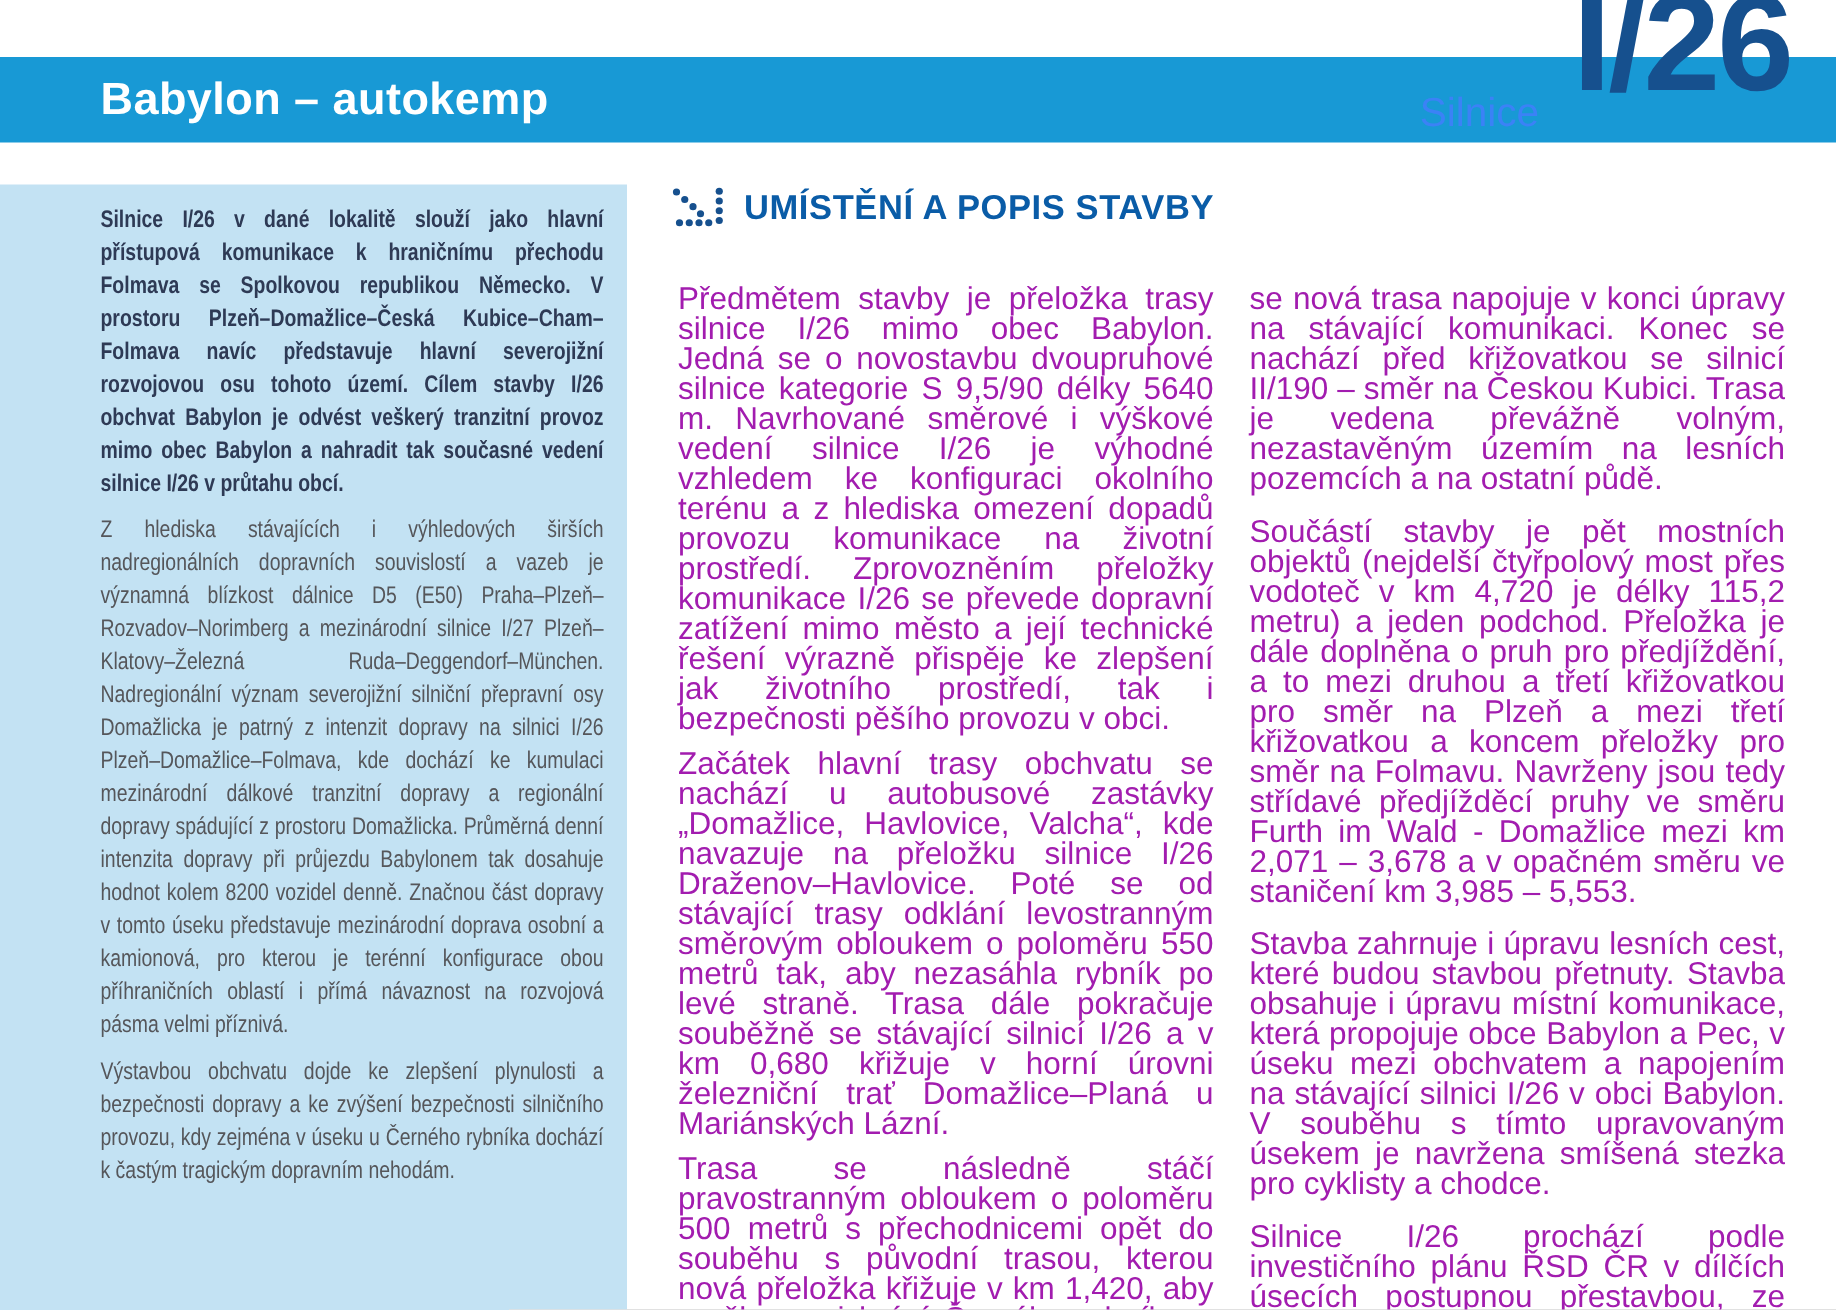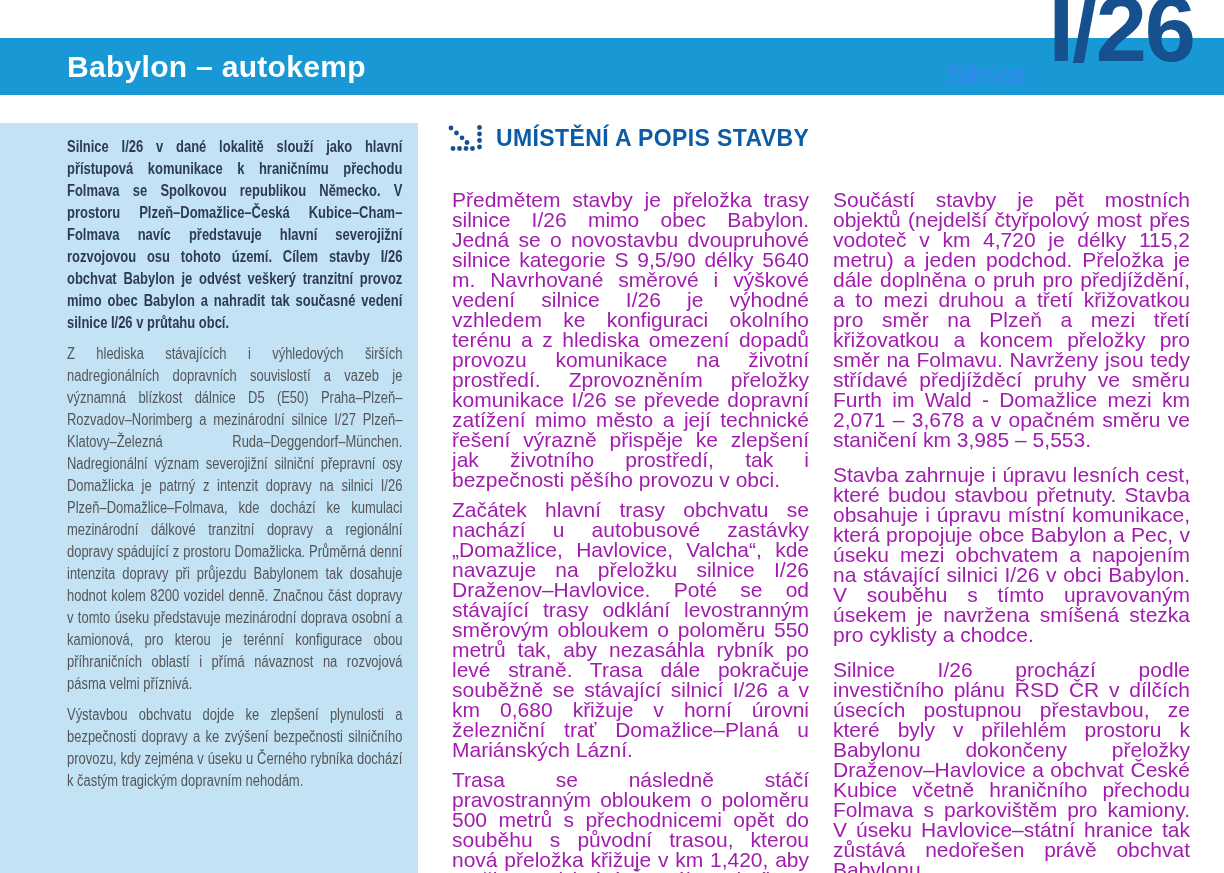--- a/index.html
+++ b/index.html
@@ -158,18 +158,19 @@
     <h2 class="section-title">UMÍSTĚNÍ A POPIS STAVBY</h2>
   </div>
 
   <div class="text-col col-1">
     <p>Předmětem stavby je přeložka trasy silnice I/26 mimo obec Babylon. Jedná se o novostavbu dvoupruhové silnice kategorie S 9,5/90 délky 5640 m. Navrhované směrové i výškové vedení silnice I/26 je výhodné vzhledem ke konfiguraci okolního terénu a z hlediska omezení dopadů provozu komunikace na životní prostředí. Zprovozněním přeložky komunikace I/26 se převede dopravní zatížení mimo město a její technické řešení výrazně přispěje ke zlepšení jak životního prostředí, tak i bezpečnosti pěšího provozu v obci.</p>
     <p>Začátek hlavní trasy obchvatu se nachází u autobusové zastávky „Domažlice, Havlovice, Valcha“, kde navazuje na přeložku silnice I/26 Draženov–Havlovice. Poté se od stávající trasy odklání levostranným směrovým obloukem o poloměru 550 metrů tak, aby nezasáhla rybník po levé straně. Trasa dále pokračuje souběžně se stávající silnicí I/26 a v km 0,680 křižuje v horní úrovni železniční trať Domažlice–Planá u Mariánských Lázní.</p>
     <p>Trasa se následně stáčí pravostranným obloukem o poloměru 500 metrů s přechodnicemi opět do souběhu s původní trasou, kterou nová přeložka křižuje v km 1,420, aby prošla mezi hrází Černého rybníka a přírodní památkou u Šnajberského rybníka. Od km 2,406 se trasa stáčí levostranným obloukem o poloměru 850 metrů k jihu, čímž v patřičné vzdálenosti obchází autokemp u hotelu Bedrníček. Následuje rovný úsek délky 613 metrů s následným pravostranným směrovým obloukem o poloměru 800 metrů s přechodnicemi délky 150 metrů, kterým</p>
   </div>
 
   <div class="text-col col-2">
+    <p>se nová trasa napojuje v konci úpravy na stávající komunikaci. Konec se nachází před křižovatkou se silnicí II/190 – směr na Českou Kubici. Trasa je vedena převážně volným, nezastavěným územím na lesních pozemcích a na ostatní půdě.</p>
     <p>Součástí stavby je pět mostních objektů (nejdelší čtyřpolový most přes vodoteč v km 4,720 je délky 115,2 metru) a jeden podchod. Přeložka je dále doplněna o pruh pro předjíždění, a to mezi druhou a třetí křižovatkou pro směr na Plzeň a mezi třetí křižovatkou a koncem přeložky pro směr na Folmavu. Navrženy jsou tedy střídavé předjížděcí pruhy ve směru Furth im Wald - Domažlice mezi km 2,071 – 3,678 a v opačném směru ve staničení km 3,985 – 5,553.</p>
     <p>Stavba zahrnuje i úpravu lesních cest, které budou stavbou přetnuty. Stavba obsahuje i úpravu místní komunikace, která propojuje obce Babylon a Pec, v úseku mezi obchvatem a napojením na stávající silnici I/26 v obci Babylon. V souběhu s tímto upravovaným úsekem je navržena smíšená stezka pro cyklisty a chodce.</p>
     <p>Silnice I/26 prochází podle investičního plánu ŘSD ČR v dílčích úsecích postupnou přestavbou, ze které byly v přilehlém prostoru k Babylonu dokončeny přeložky Draženov–Havlovice a obchvat České Kubice včetně hraničního přechodu Folmava s parkovištěm pro kamiony. V úseku Havlovice–státní hranice tak zůstává nedořešen právě obchvat Babylonu.</p>
   </div>
 
 </div>
 
 </body></html>

